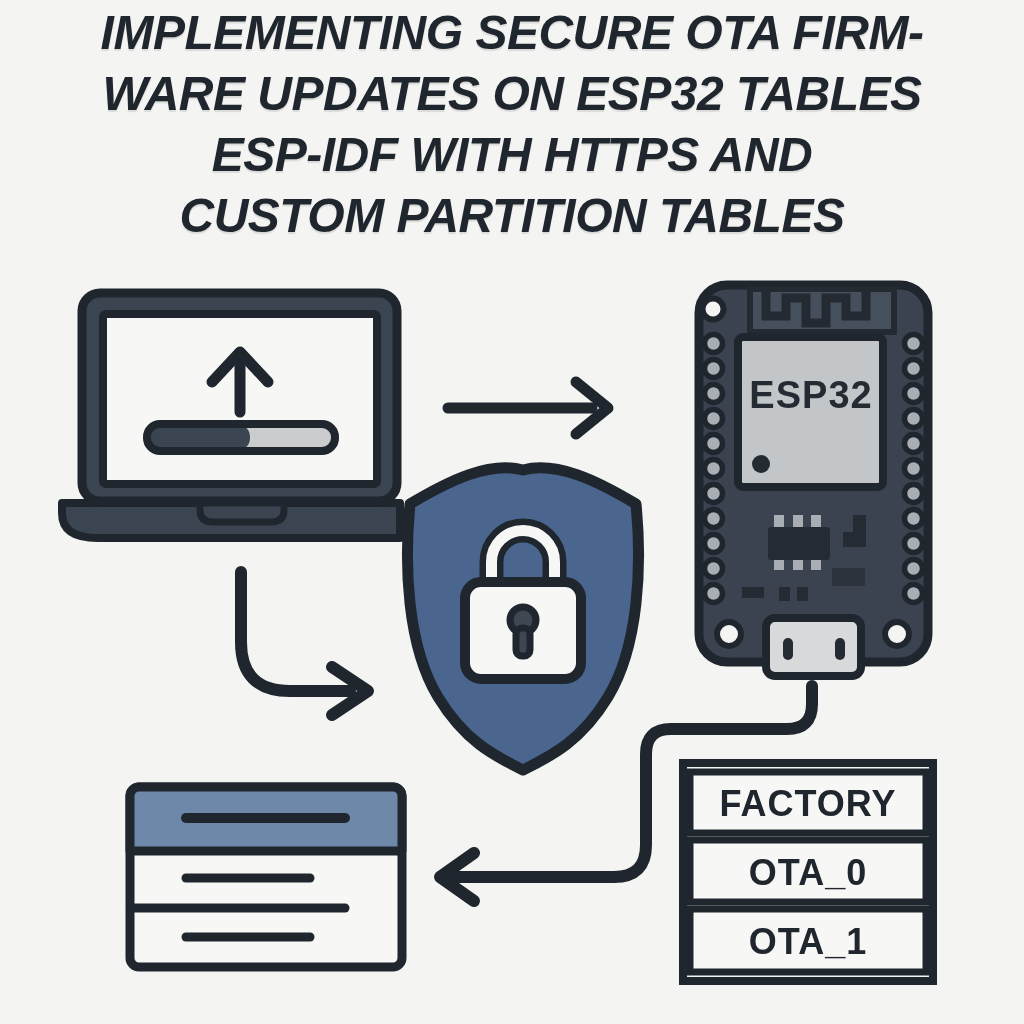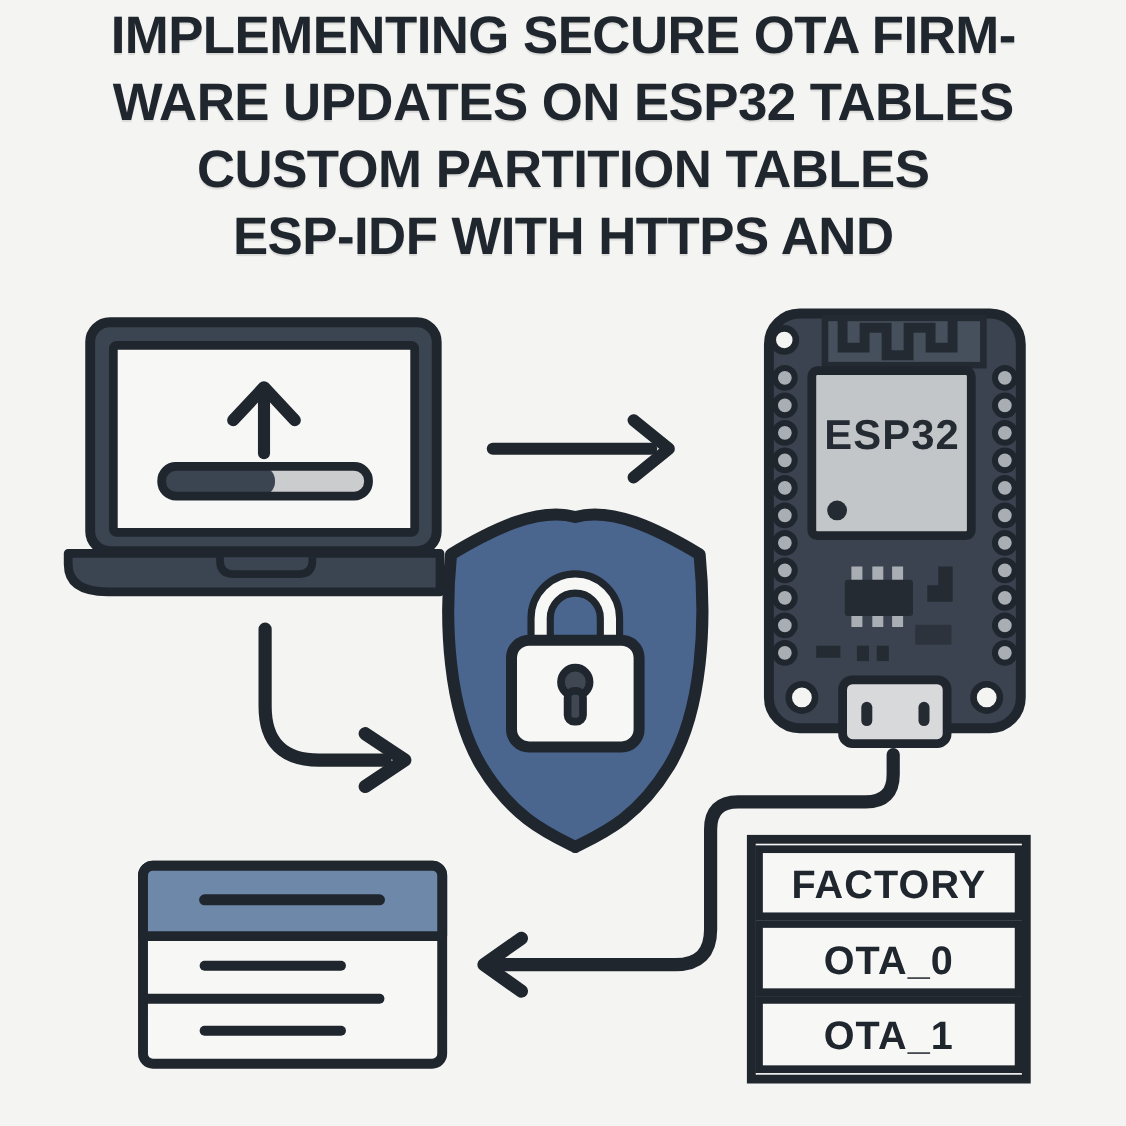--- a/index.html
+++ b/index.html
@@ -7,38 +7,39 @@
     width:1024px;height:1024px;overflow:hidden;
     background:var(--c-background,#f4f4f2);
     font-family:"Liberation Sans",sans-serif;
   }
   .stage{position:relative;width:1024px;height:1024px;background:var(--c-background,#f4f4f2);}
   .title{
     position:absolute;top:2px;left:0;right:0;
     text-align:center;font-weight:700;font-size:48px;line-height:61px;
     letter-spacing:-0.5px;color:var(--c-ink,#252b31);
     text-shadow:0 2px 1px rgba(30,36,43,0.12);
+    font-style:italic;
   }
   svg{position:absolute;inset:0;}
   .s-ink{stroke:var(--c-ink,#20262e);}
   .pin{fill:var(--c-pin_gray,#a9aeb4);stroke:#1f262d;stroke-width:5.5;}
   text{font-family:"Liberation Sans",sans-serif;font-weight:700;}
   .chip-label{font-size:38px;fill:var(--c-component_dark,#242b33);letter-spacing:1px;}
   .row-label{font-size:36px;fill:var(--c-ink,#252b31);letter-spacing:1px;}
 </style>
 </head>
 <body>
 
 <div class="stage">
 
   <header class="title">
     <div>IMPLEMENTING SECURE OTA FIRM-</div>
     <div>WARE UPDATES ON ESP32 TABLES</div>
+    <div>ESP-IDF WITH HTTPS AND</div>
     <div>CUSTOM PARTITION TABLES</div>
-    <div>ESP-IDF WITH HTTPS AND</div>
   </header>
 
   <svg id="diagram" width="1024" height="1024" viewBox="0 0 1024 1024">
 
     <g>
 
       <path d="M62,503 L400,503 L400,538 L98,538 Q62,538 62,513 Z" style="fill:var(--c-frame,#3b4552)" class="s-ink" stroke-width="8" stroke-linejoin="round"></path>
       <path d="M200,503 h84 v7 q0,12 -13,12 h-58 q-13,0 -13,-12 z" style="fill:var(--c-frame,#3b4552)" class="s-ink" stroke-width="7" stroke-linejoin="round"></path>
 
       <rect x="82" y="293" width="315" height="208" rx="18" style="fill:var(--c-frame,#3b4552)" class="s-ink" stroke-width="9"></rect>

